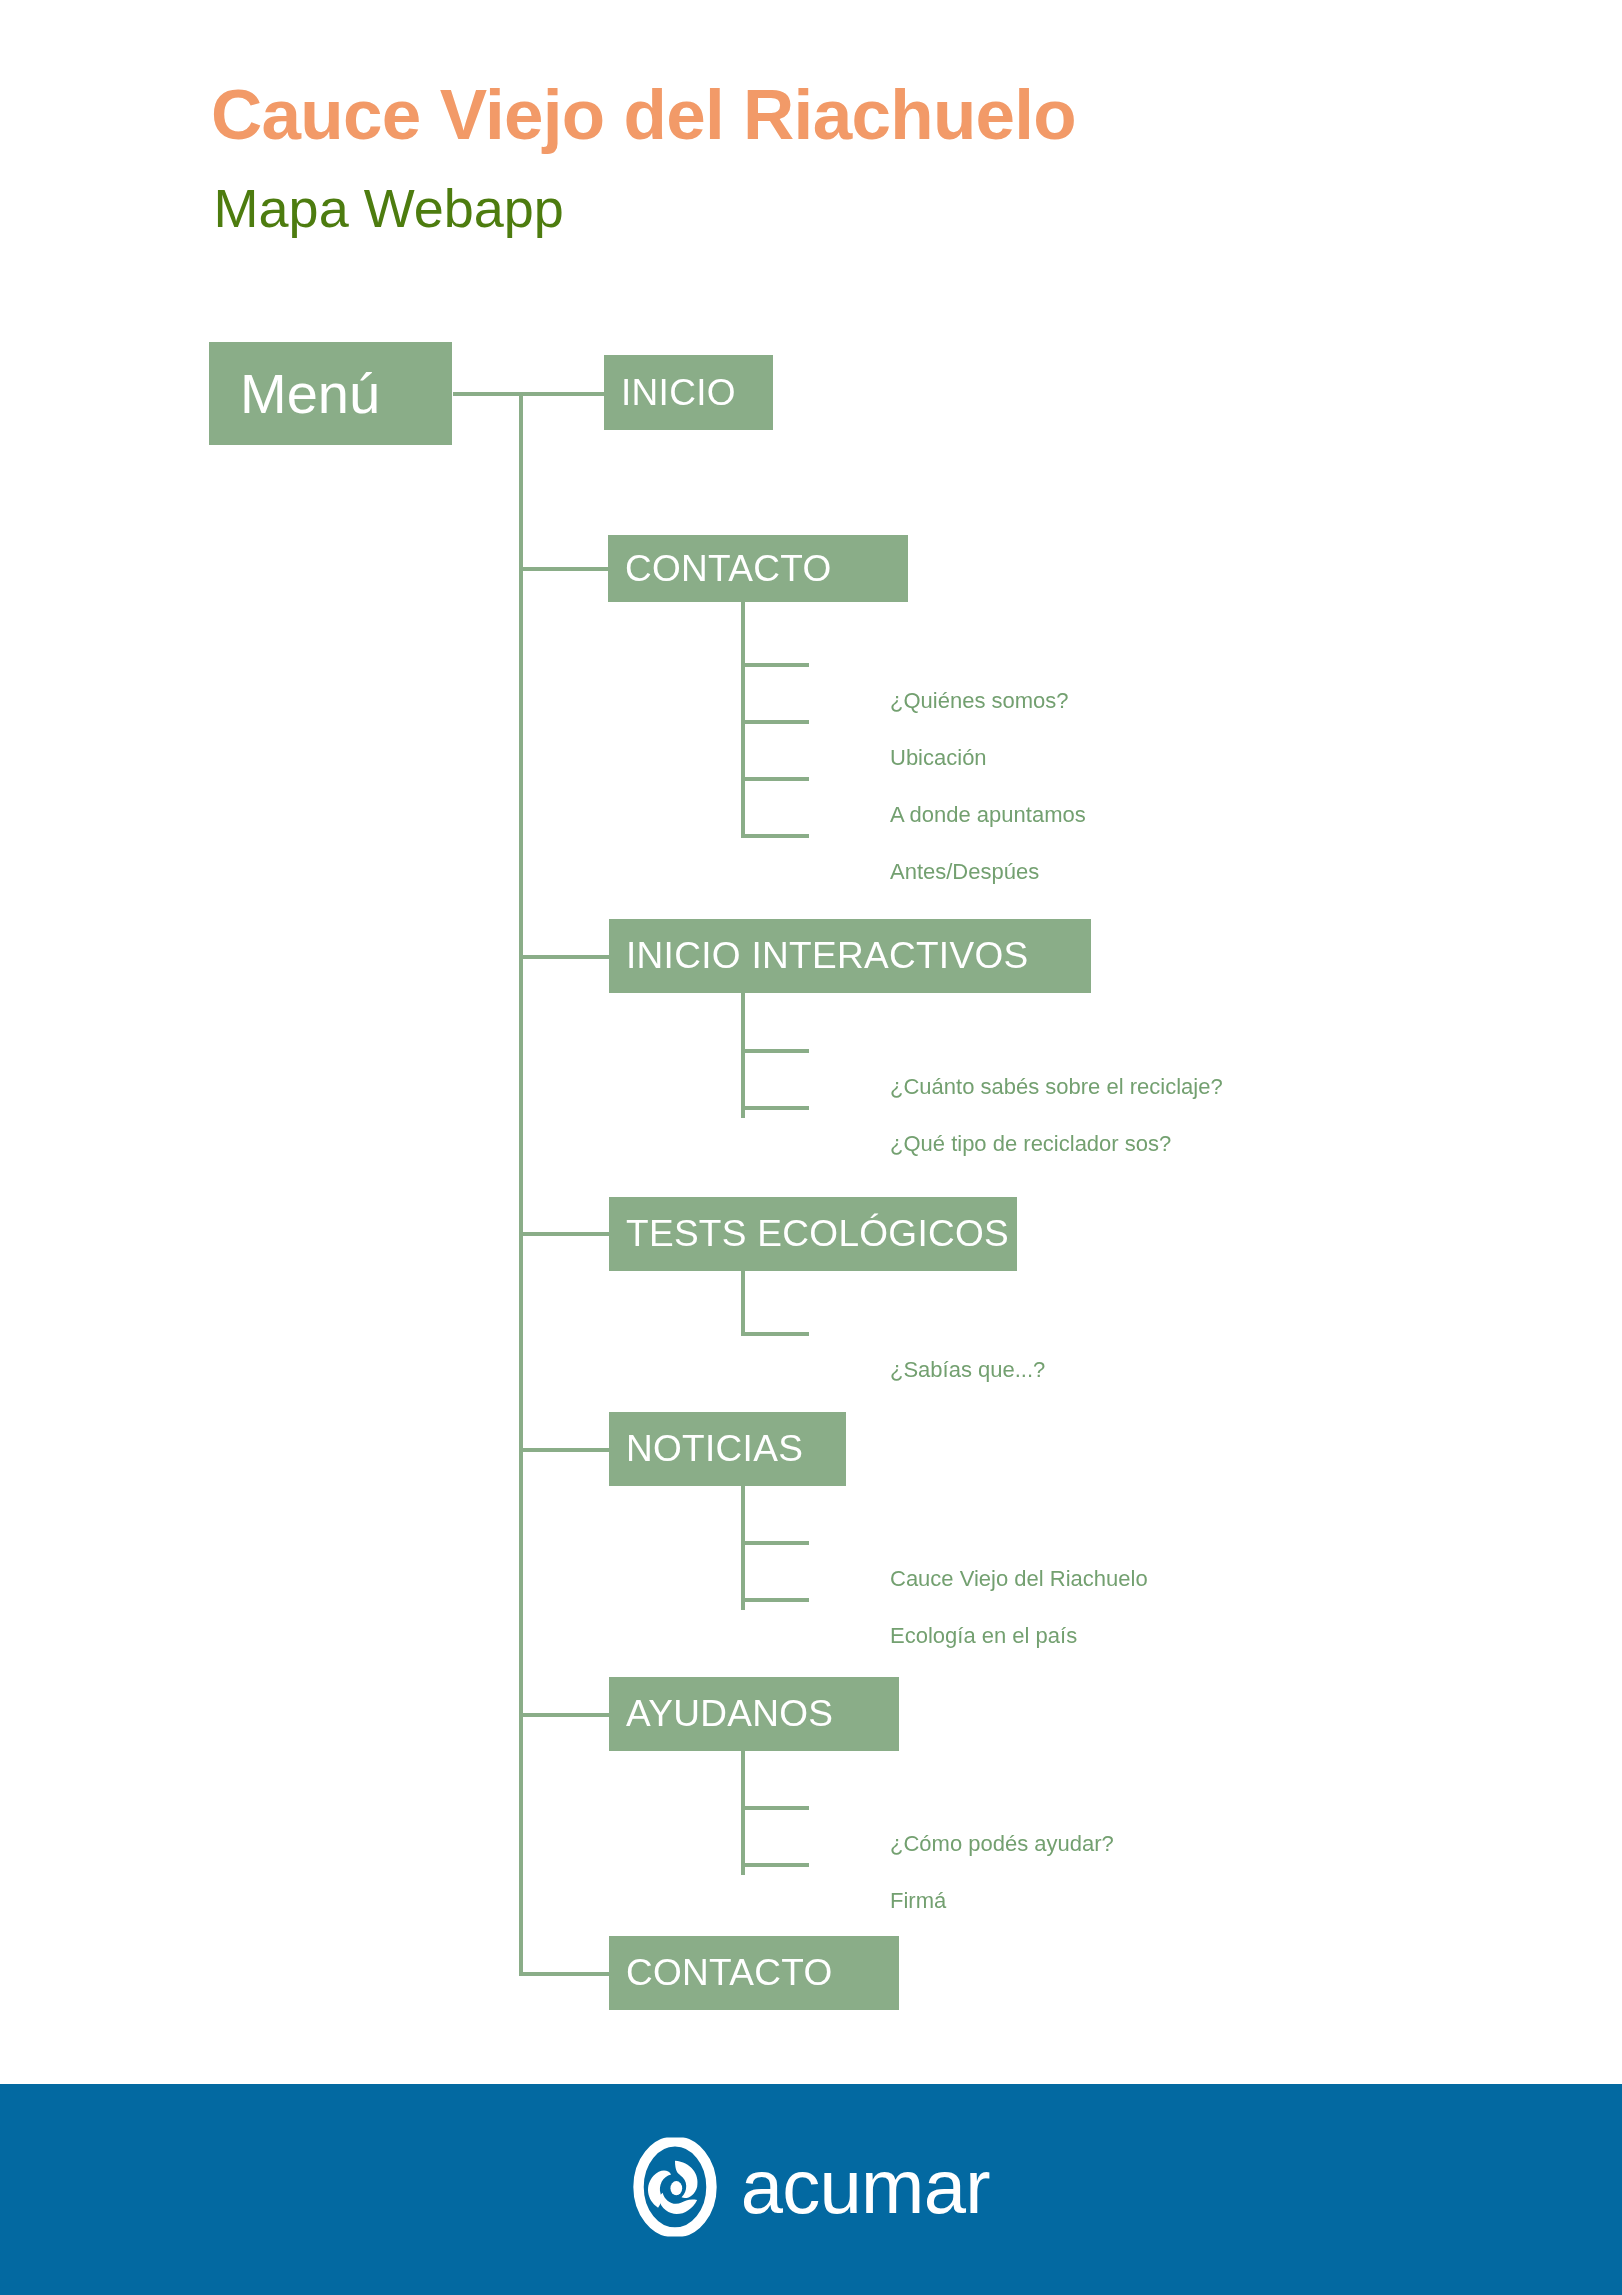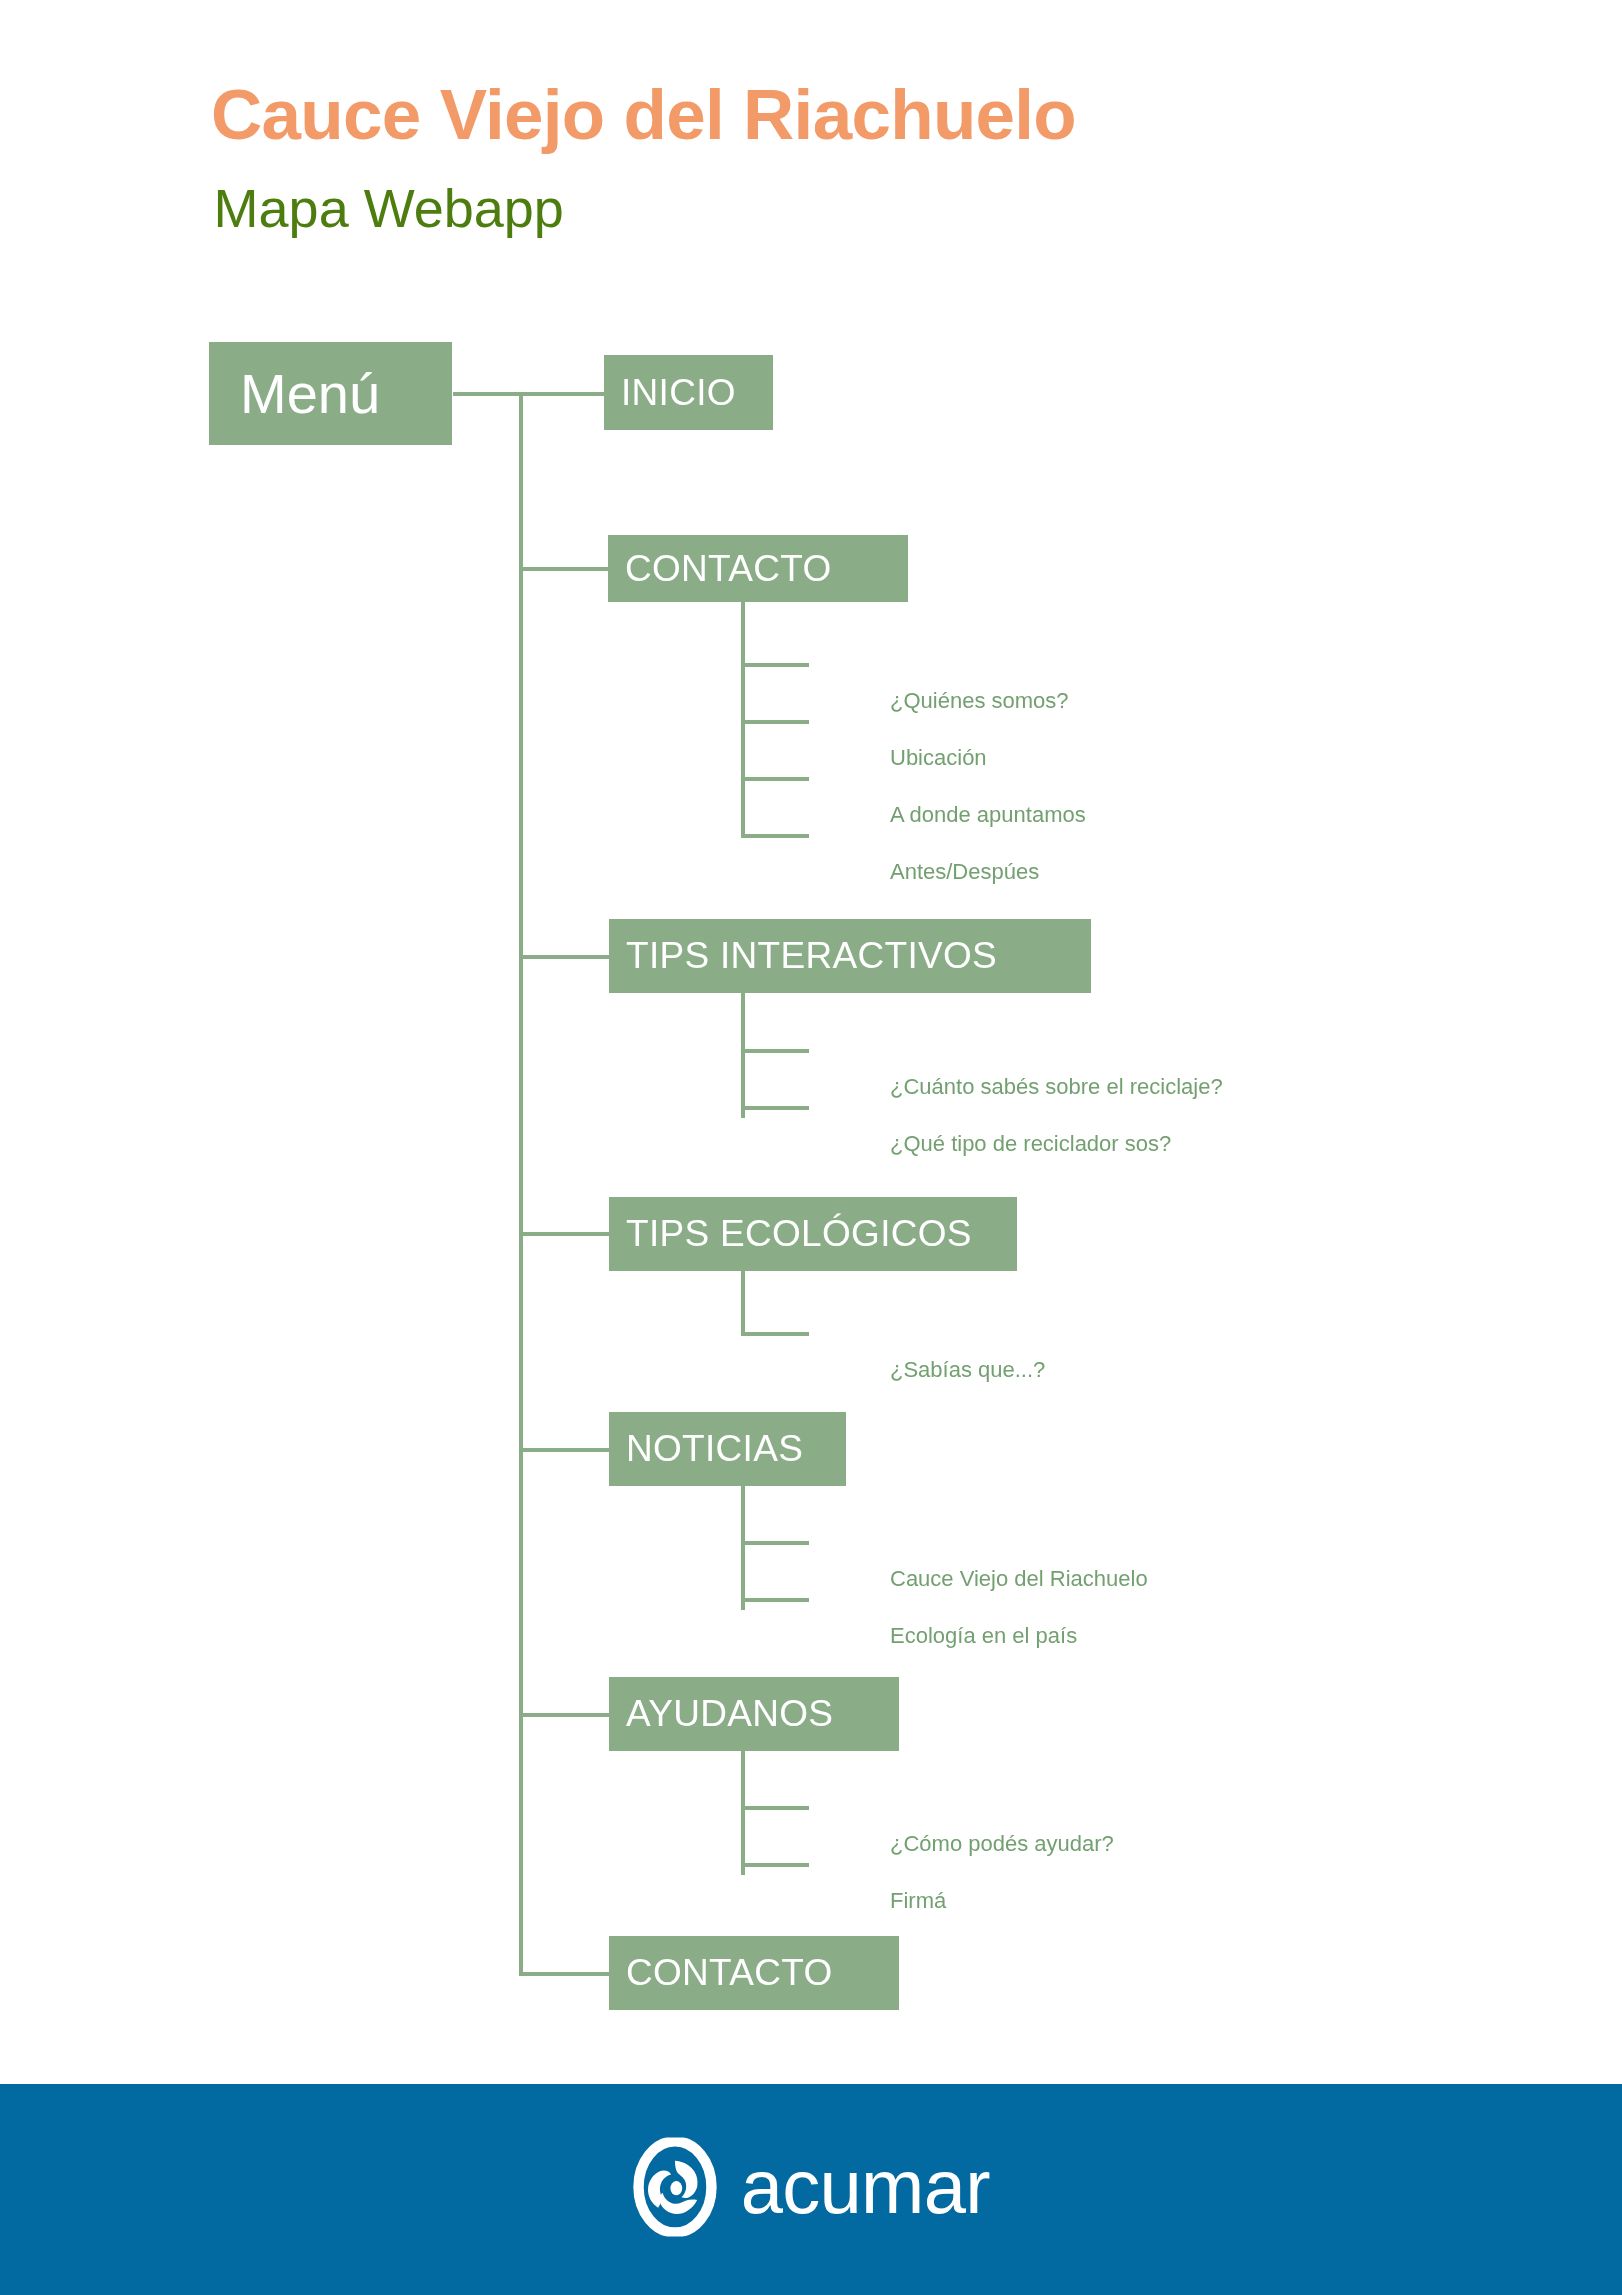--- a/index.html
+++ b/index.html
@@ -91,31 +91,31 @@
     <div class="leaf" style="left:890px;top:650px;">¿Quiénes somos?</div>
     <div class="ln-h" style="left:741px;top:720px;width:68px;"></div>
     <div class="leaf" style="left:890px;top:707px;">Ubicación</div>
     <div class="ln-h" style="left:741px;top:777px;width:68px;"></div>
     <div class="leaf" style="left:890px;top:764px;">A donde apuntamos</div>
     <div class="ln-h" style="left:741px;top:834px;width:68px;"></div>
     <div class="leaf" style="left:890px;top:821px;">Antes/Despúes</div>
 
     <div class="ln-h" style="left:519px;top:955px;width:90px;"></div>
     <div class="node section" style="left:609px;top:919px;width:482px;height:74px;">
-      <span>TIPS INTERACTIVOS</span>
+      <span>INICIO INTERACTIVOS</span>
     </div>
     <div class="ln-v" style="left:741px;top:993px;height:125px;"></div>
     <div class="ln-h" style="left:741px;top:1049px;width:68px;"></div>
     <div class="leaf" style="left:890px;top:1036px;">¿Cuánto sabés sobre el reciclaje?</div>
     <div class="ln-h" style="left:741px;top:1106px;width:68px;"></div>
     <div class="leaf" style="left:890px;top:1093px;">¿Qué tipo de reciclador sos?</div>
 
     <div class="ln-h" style="left:519px;top:1232px;width:90px;"></div>
     <div class="node section" style="left:609px;top:1197px;width:408px;height:74px;">
-      <span>TIPS ECOLÓGICOS</span>
+      <span>TESTS ECOLÓGICOS</span>
     </div>
     <div class="ln-v" style="left:741px;top:1271px;height:65px;"></div>
     <div class="ln-h" style="left:741px;top:1332px;width:68px;"></div>
     <div class="leaf" style="left:890px;top:1319px;">¿Sabías que...?</div>
 
     <div class="ln-h" style="left:519px;top:1448px;width:90px;"></div>
     <div class="node section" style="left:609px;top:1412px;width:237px;height:74px;">
       <span>NOTICIAS</span>
     </div>
     <div class="ln-v" style="left:741px;top:1486px;height:124px;"></div>

